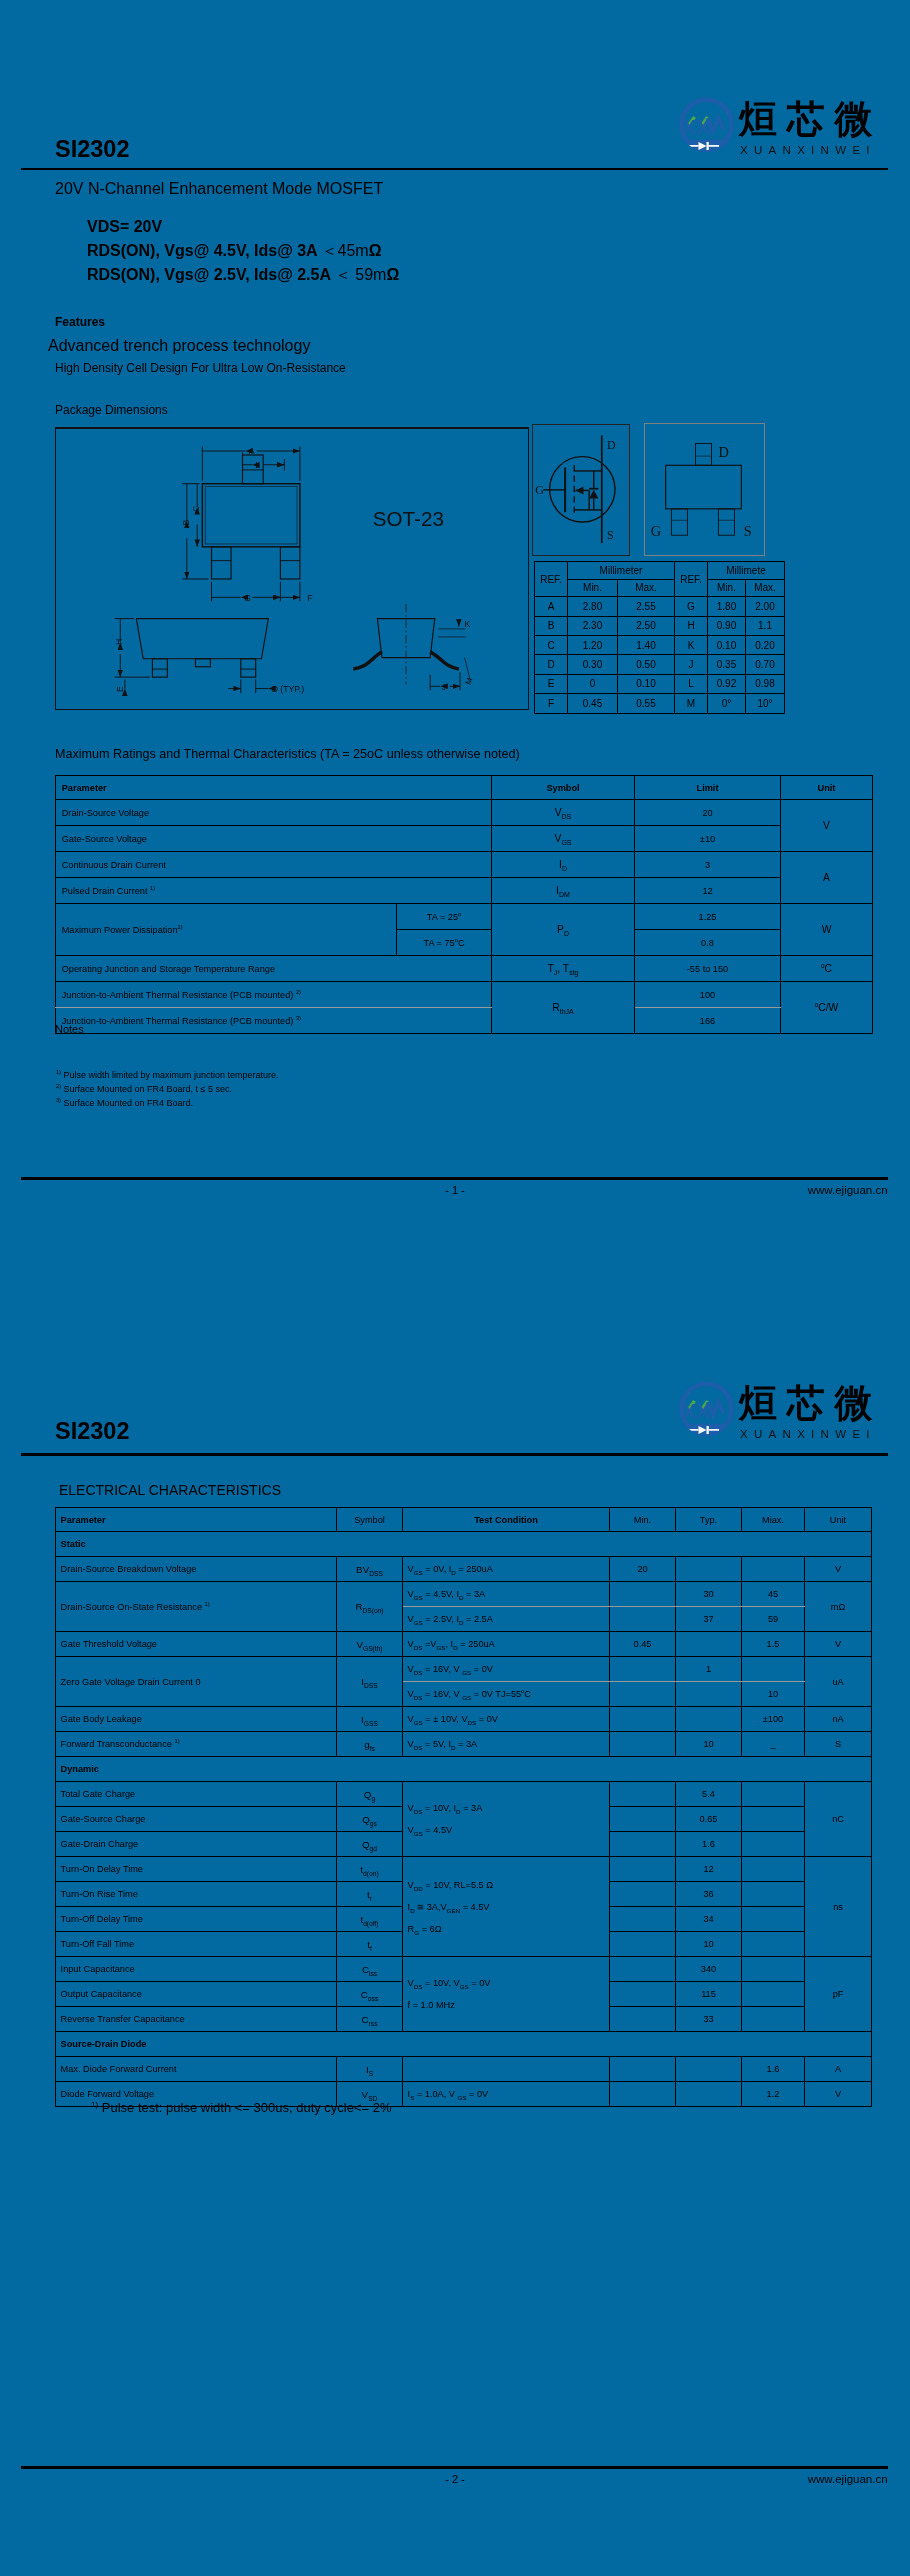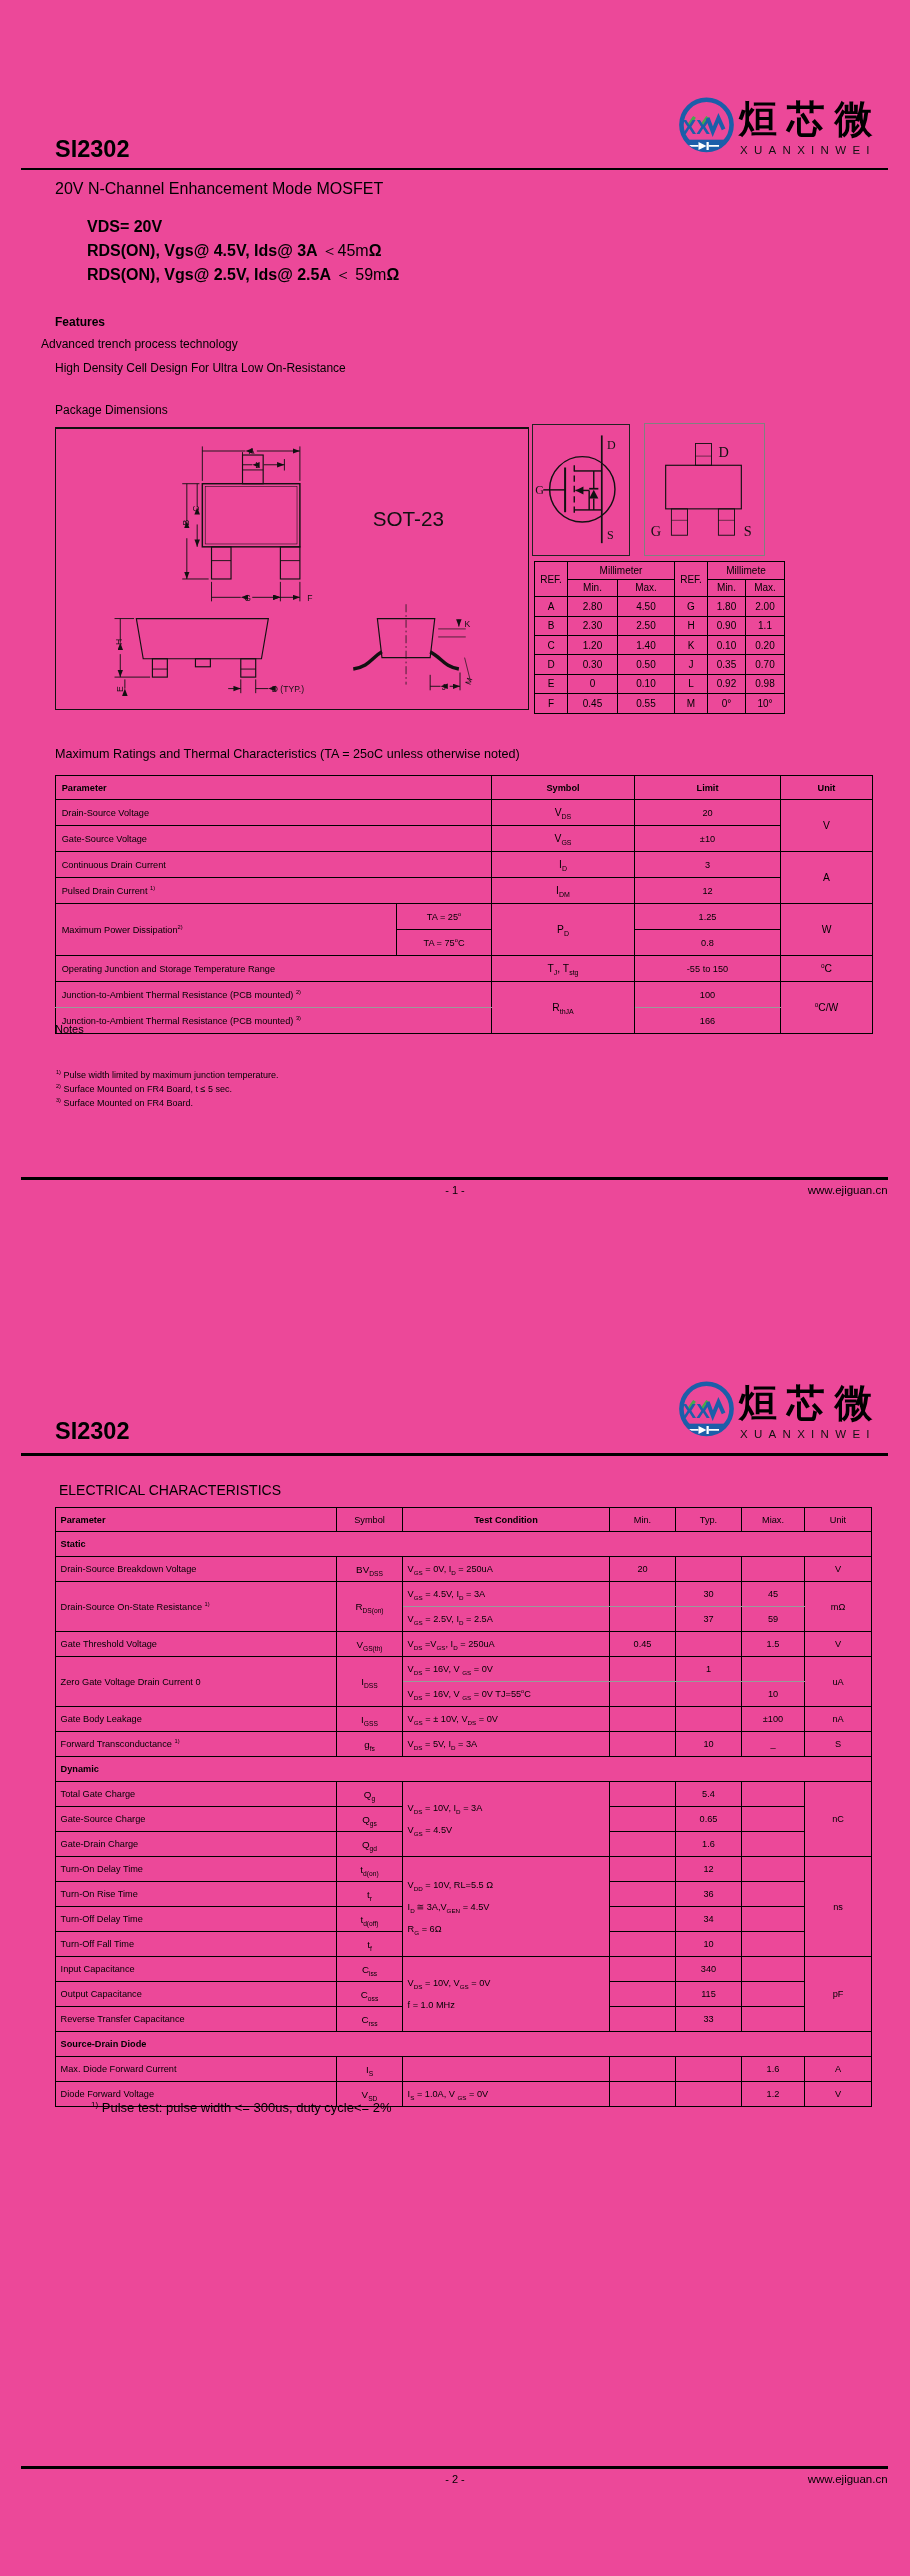--- a/index.html
+++ b/index.html
@@ -1,16 +1,16 @@
 <!DOCTYPE html>
 <html style="font-size:9.2px"><head>
 <meta charset="utf-8">
 <style>
   html,body{margin:0;padding:0;background:#fff}
-  .doc{position:relative;width:910px;height:2576px;background:#ec4899;color:#000;
+  .doc{position:relative;width:910px;height:2576px;background:#0369a1;color:#000;
        font-family:"Liberation Sans",sans-serif;outline:0.6px solid #e9e9e9;overflow:hidden}
   .abs{position:absolute}
   .rule{position:absolute;background:#000}
   sub{font-size:68%;line-height:0}
   sup{font-size:62%;vertical-align:super;line-height:0}
 
   
   .logo{position:absolute;width:218px;height:80px}
   .logo .cn{position:absolute;left:61px;top:-2.3px;font-size:38px;font-weight:bold;letter-spacing:9.8px;
             font-family:Liberation Serif, serif;white-space:nowrap}
@@ -86,21 +86,21 @@
 
   <div class="abs" style="left:55px;top:180px;font-size:16px">20V N-Channel Enhancement Mode MOSFET</div>
 
   <div class="abs" style="left:87px;top:215px;font-size:16px;line-height:24px">
     <div><b>VDS=  20V</b></div>
     <div><b>RDS(ON), Vgs@ 4.5V, Ids@ 3A </b>＜45m<b>Ω</b></div>
     <div><b>RDS(ON), Vgs@ 2.5V, Ids@ 2.5A </b>＜ 59m<b>Ω</b></div>
   </div>
 
   <div class="abs" style="left:55px;top:315px;font-size:12px;font-weight:bold">Features</div>
-  <div class="abs" style="left:41px;top:337px;font-size:12px">Advanced trench process technology</div>
+  <div class="abs" style="left:48px;top:337px;font-size:16px">Advanced trench process technology</div>
   <div class="abs" style="left:55px;top:361px;font-size:12px">High Density Cell Design For Ultra Low On-Resistance</div>
 
   <div class="abs" style="left:55px;top:403px;font-size:12px">Package Dimensions</div>
 
   <div class="abs" style="left:55px;top:427px;width:472px;height:280px;border:1.1px solid #111;border-top:2.3px solid #111">
     <svg width="470" height="277" viewBox="0 0 819 482" stroke="#111" fill="none" stroke-width="1.6" font-family="Liberation Sans,sans-serif">
       <defs>
         <marker id="ar" markerWidth="9" markerHeight="8" refX="8" refY="3" orient="auto">
           <path d="M0,0 L8,3 L0,6 z" fill="#111" stroke="none"></path>
         </marker>
@@ -239,21 +239,21 @@
     </tr>
     <tr class="h">
       <td>Min.</td>
       <td>Max.</td>
       <td>Min.</td>
       <td>Max.</td>
     </tr>
     <tr>
           <td>A</td>
           <td>2.80</td>
-          <td>4.50</td>
+          <td>2.55</td>
           <td>G</td>
           <td>1.80</td>
           <td>2.00</td>
         </tr>
     <tr>
           <td>B</td>
           <td>2.30</td>
           <td>2.50</td>
           <td>H</td>
           <td>0.90</td>

